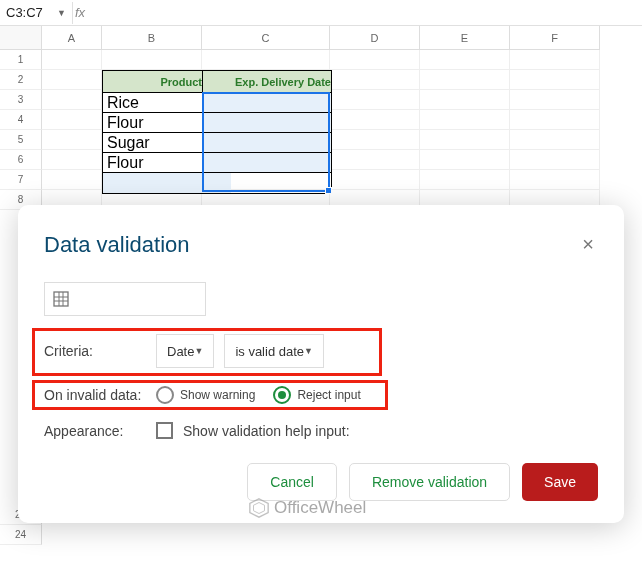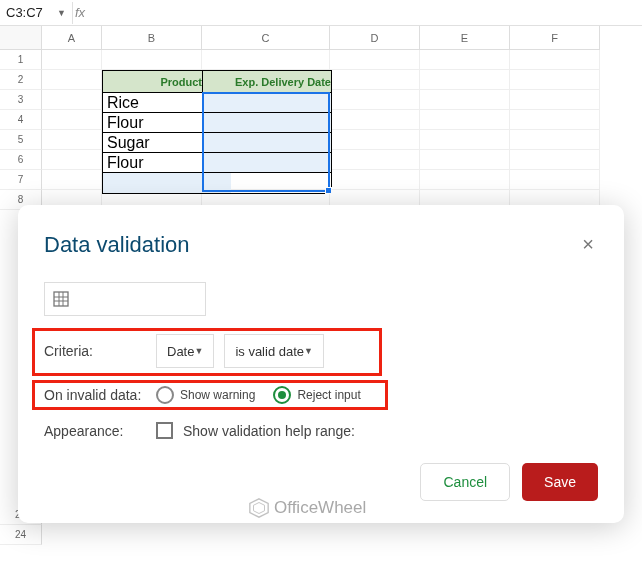--- a/index.html
+++ b/index.html
@@ -253,26 +253,29 @@
     <div class="dlg-label" style="width:112px">On invalid data:</div>
     <div class="radio"></div>
     <span class="radio-label">Show warning</span>
     <div class="radio checked"></div>
     <span class="radio-label">Reject input</span>
   </div>
 
   <div class="dlg-row">
     <div class="dlg-label">Appearance:</div>
     <div class="checkbox"></div>
-    <span>Show validation help range:</span>
+    <span>Show validation help input:</span>
   </div>
 
   <div class="dlg-actions">
     <div class="btn btn-secondary">
         <span>Cancel</span>
+      </div>
+    <div class="btn btn-secondary">
+        <span>Remove validation</span>
       </div>
     <div class="btn btn-primary">
         <span>Save</span>
       </div>
   </div>
 </div>
 
 <div class="highlight-red hl1"></div>
 <div class="highlight-red hl2"></div>
 

